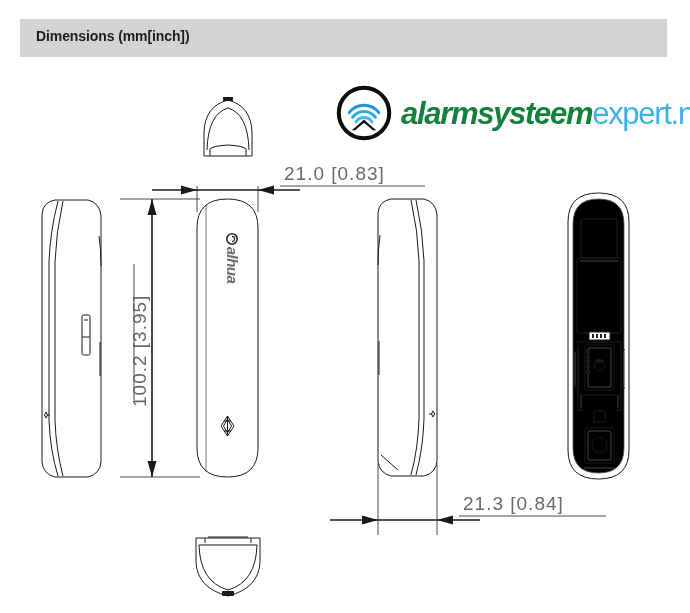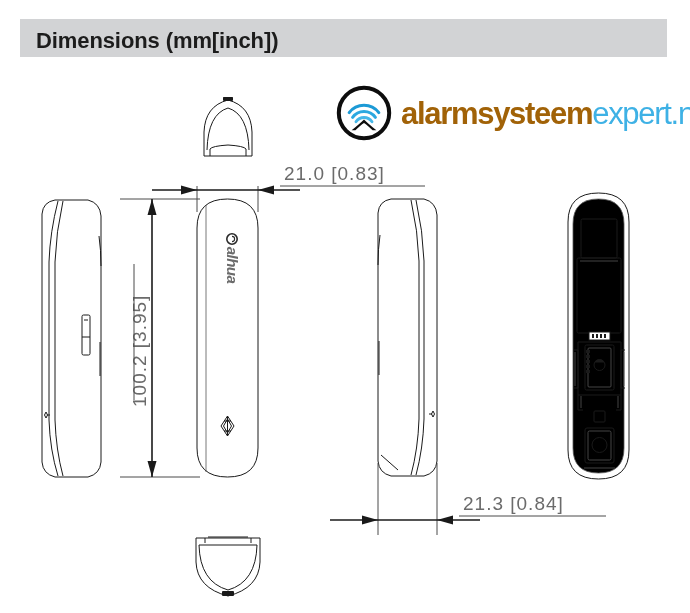--- a/index.html
+++ b/index.html
@@ -21,21 +21,21 @@
     left: 20px;
     top: 19px;
     width: 647px;
     height: 38px;
     background: #d2d3d5;
   }
   #header-title {
     position: absolute;
     left: 36px;
     top: 28px;
-    font-size: 22px;
+    font-size: 14px;
     font-weight: bold;
     color: #1c1c1c;
     letter-spacing: -0.1px;
     white-space: nowrap;
   }
 
   
   #logo-block {
     position: absolute;
     left: 336px;
@@ -50,21 +50,21 @@
     flex: 0 0 auto;
   }
   #logo-wordmark {
     margin-left: 9px;
     font-size: 31px;
     font-weight: bold;
     letter-spacing: -1.3px;
     white-space: nowrap;
     line-height: 1;
   }
-  .wm-dark { color: #a16207; }
+  .wm-dark { color: #15803d; font-style: italic; }
   .wm-blue { color: #3eb1e5; font-weight: 500; }
 
   
   #drawing {
     position: absolute;
     left: 0;
     top: 0;
     width: 690px;
     height: 613px;
   }

